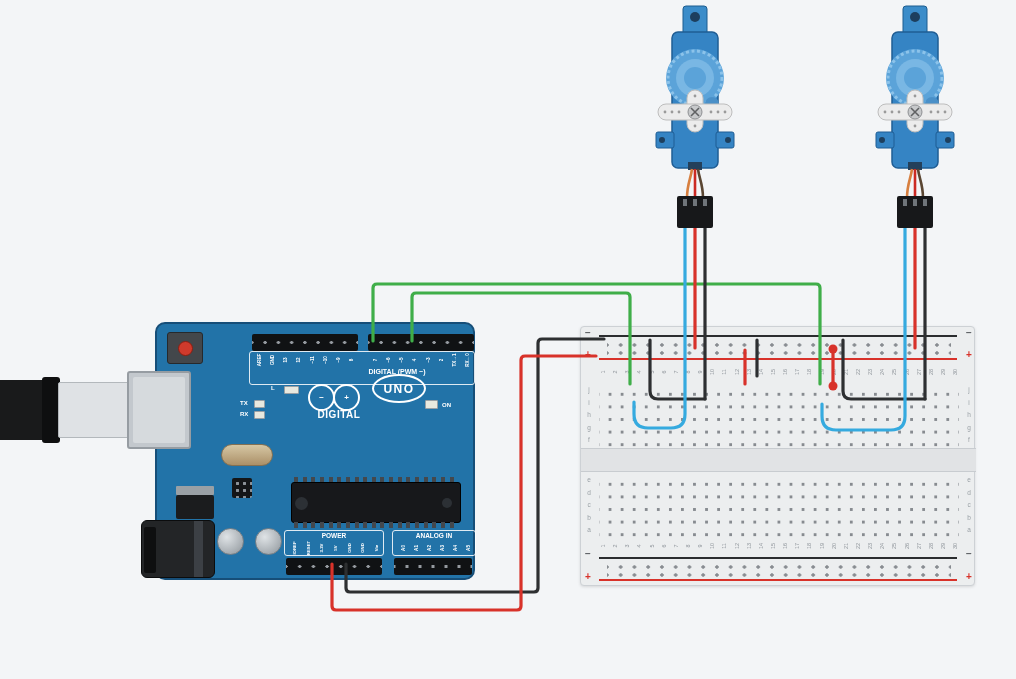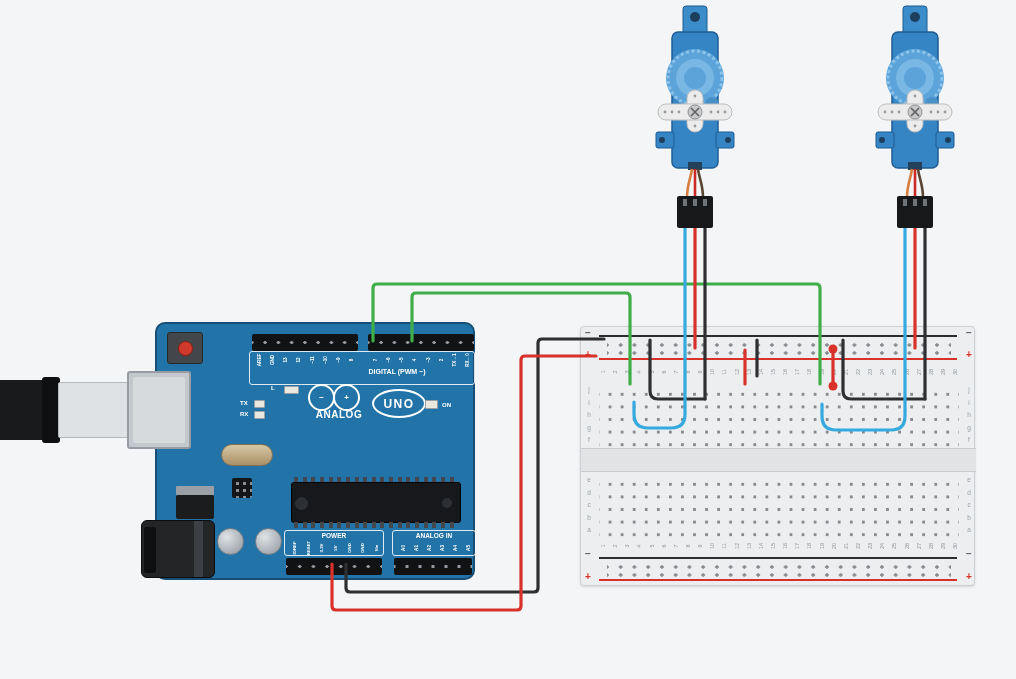--- a/index.html
+++ b/index.html
@@ -143,25 +143,25 @@
     <div class="abs smalllabel" style="left:114px;top:61px">L</div>
     <div class="abs led" style="left:127px;top:62px;width:15px;height:8px"></div>
 
     <div class="abs ring" style="left:151px;top:60px">
         <span>−</span>
       </div>
     <div class="abs ring" style="left:176px;top:60px">
         <span>+</span>
       </div>
 
-    <div class="abs unobadge" style="left:215px;top:65px;width:54px;height:29px">
+    <div class="abs unobadge" style="left:215px;top:50px;width:54px;height:29px">
         <span>UNO</span>
       </div>
 
-    <div class="abs brand" style="left:146px;top:85px;width:72px">ANALOG</div>
+    <div class="abs brand" style="left:146px;top:85px;width:72px">DIGITAL</div>
 
     <div class="abs smalllabel" style="left:83px;top:76px">TX</div>
     <div class="abs led" style="left:97px;top:76px;width:11px;height:8px"></div>
     <div class="abs smalllabel" style="left:83px;top:87px">RX</div>
     <div class="abs led" style="left:97px;top:87px;width:11px;height:8px"></div>
 
     <div class="abs led" style="left:268px;top:76px;width:13px;height:9px"></div>
     <div class="abs smalllabel" style="left:285px;top:78px">ON</div>
 
     <div class="abs crystal" style="left:64px;top:120px;width:52px;height:22px"></div>

